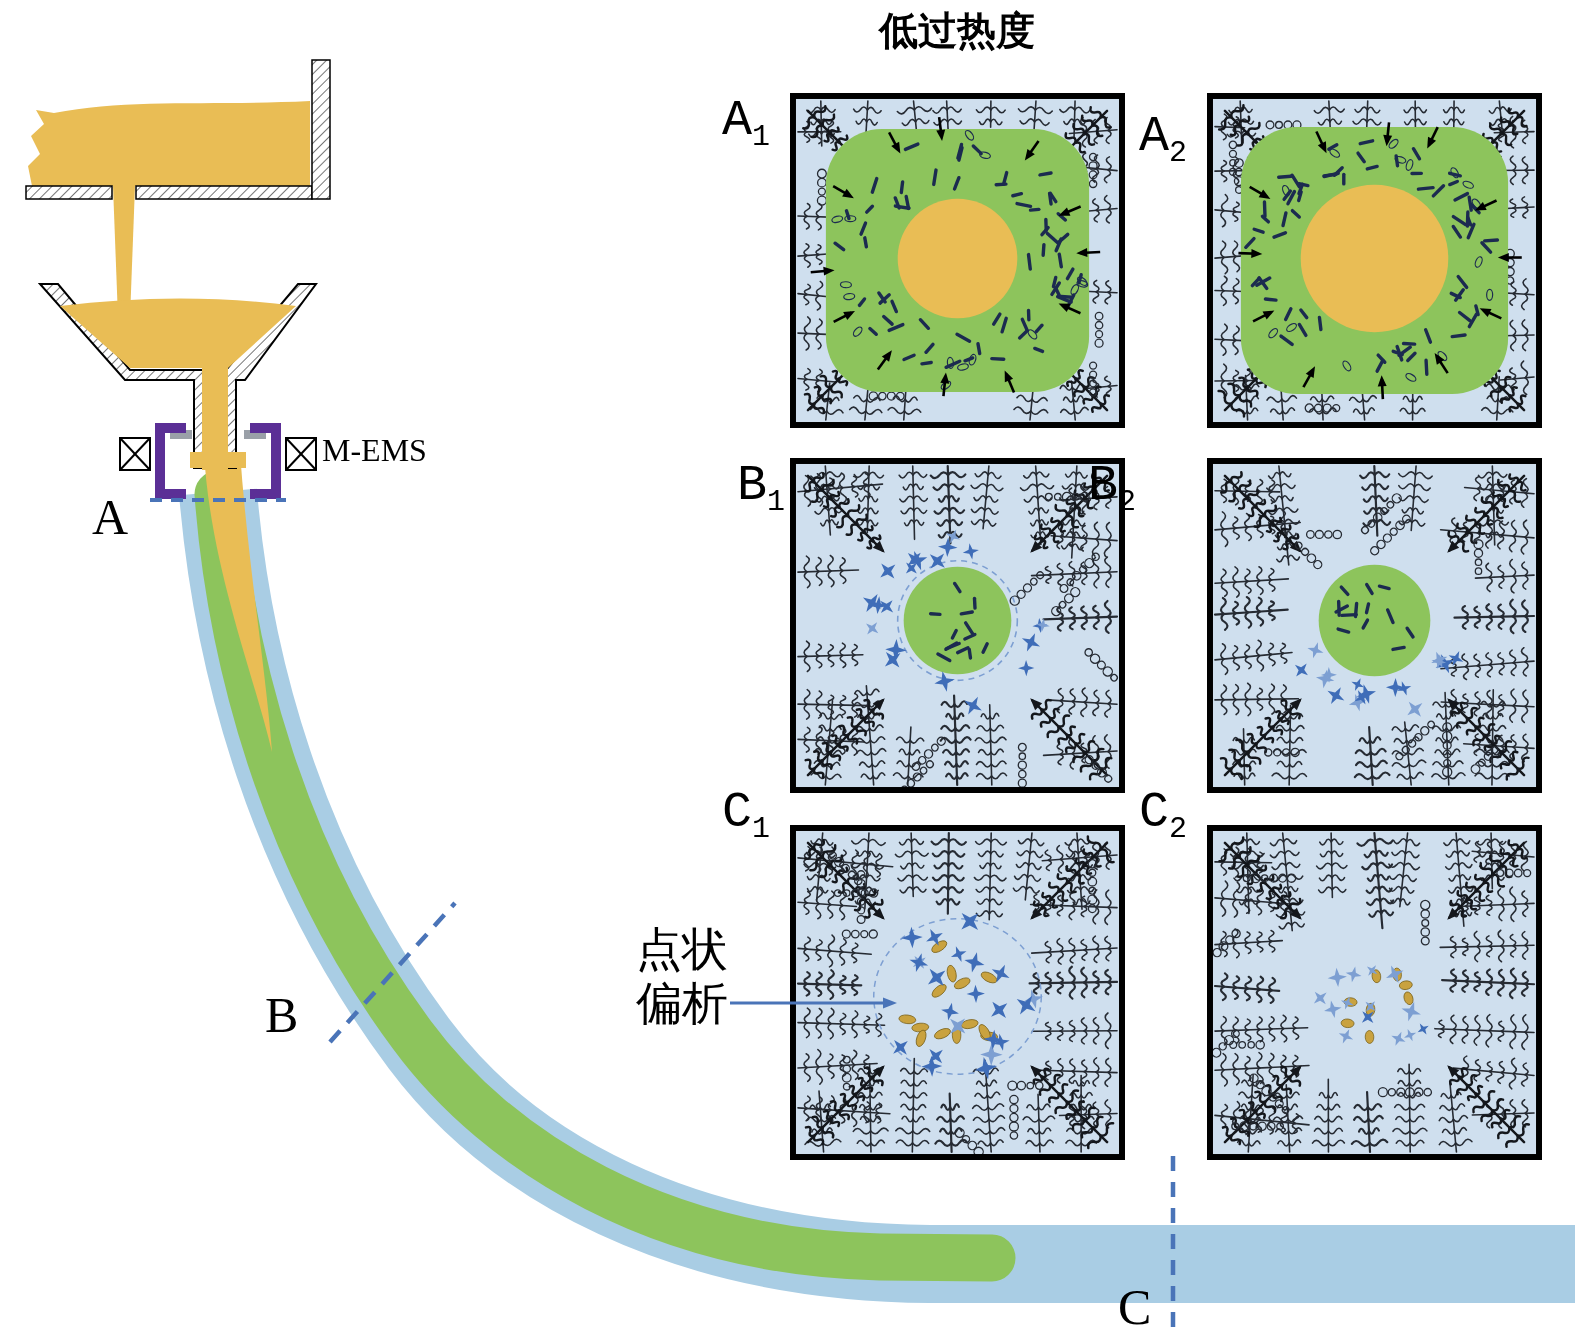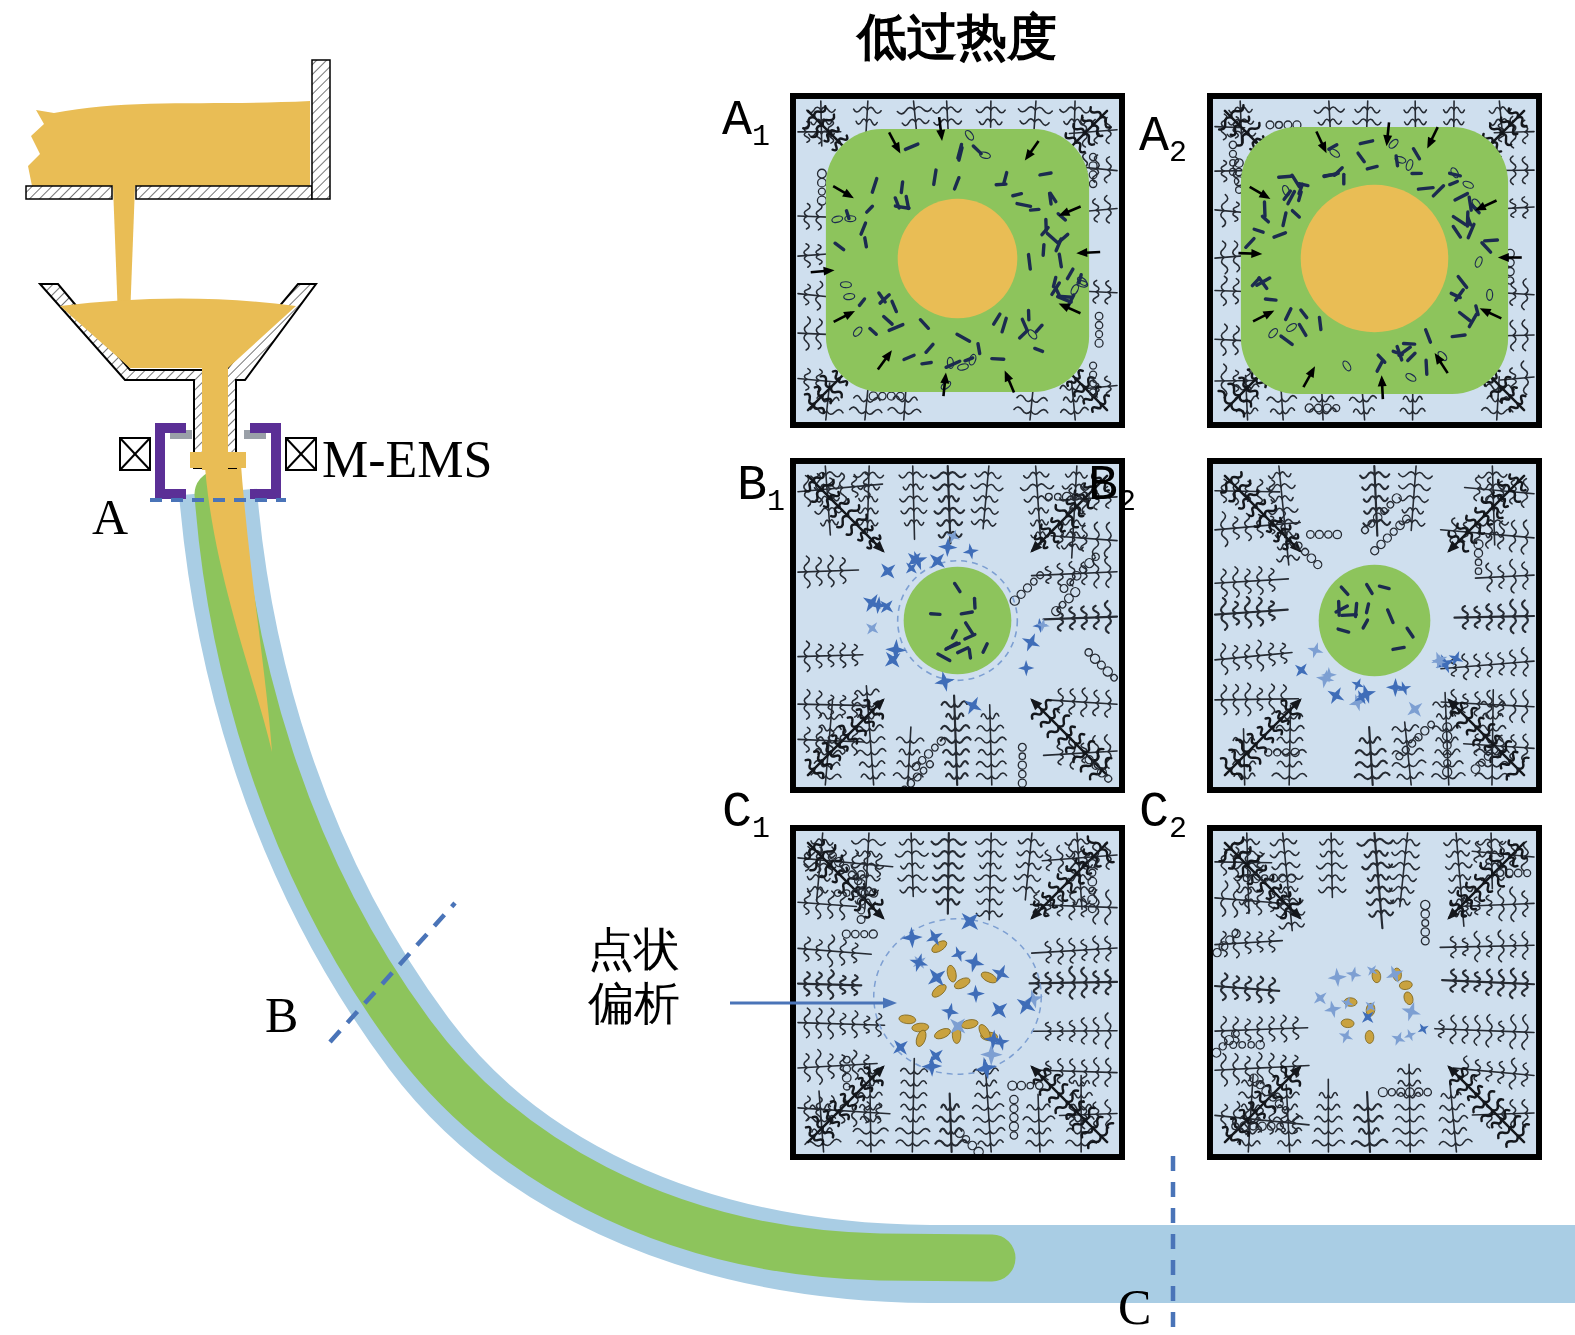--- a/index.html
+++ b/index.html
@@ -5,24 +5,24 @@
   html,body{margin:0;padding:0;background:#fff}
   #canvas{position:relative;width:1575px;height:1335px;background:#fff;overflow:hidden;
           font-family:"Liberation Serif",serif;color:#000}
   #machine-wrap{position:absolute;left:0;top:0;width:1575px;height:1335px;z-index:1}
   #machine-wrap svg{display:block}
   .panel{position:absolute;width:335px;height:335px;z-index:2}
   .panel svg{width:100%;height:100%;display:block}
   .panel-label{position:absolute;z-index:6;font-family:Liberation Mono, monospace;font-size:50px;line-height:1}
   .panel-label sub{font-size:30px}
   .col-header{position:absolute;z-index:6;transform:translateX(-50%);
-              font-family:Liberation Serif, serif;font-size:50px;font-weight:600;white-space:nowrap}
+              font-family:Liberation Serif, serif;font-size:39px;font-weight:600;white-space:nowrap}
   .point-label{position:absolute;z-index:6;font-size:50px;line-height:1}
-  .mems-label{position:absolute;z-index:6;font-size:52px;line-height:1}
-  .seg-label{position:absolute;z-index:6;width:140px;text-align:left;
+  .mems-label{position:absolute;z-index:6;font-size:32px;line-height:1}
+  .seg-label{position:absolute;z-index:6;width:140px;text-align:right;
              font-family:"DejaVu Sans","Liberation Sans",sans-serif;font-size:46px;line-height:1.18}
   #annot-wrap{position:absolute;left:0;top:0;width:1575px;height:1335px;z-index:5;pointer-events:none}
 </style>
 </head>
 <body>
 
 <div id="canvas">
 
   <div id="machine-wrap">
       <svg width="1575" height="1335" viewBox="0 0 1575 1335">

